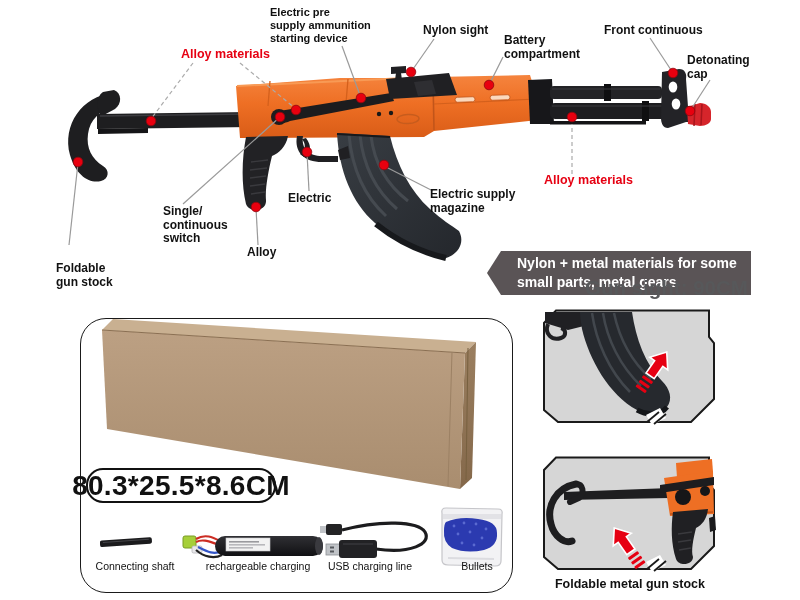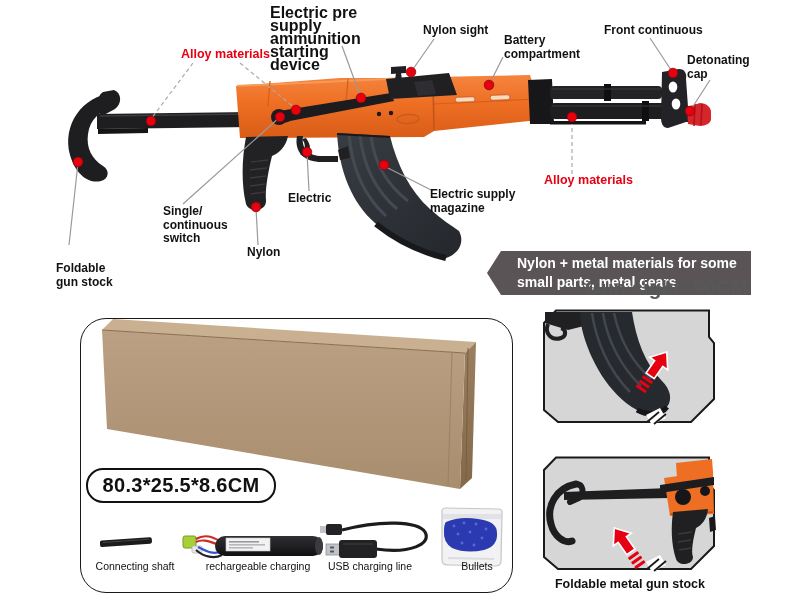--- a/index.html
+++ b/index.html
@@ -1,33 +1,33 @@
 <!DOCTYPE html>
 <html><head>
 <meta charset="utf-8">
 <style>
   html,body{margin:0;padding:0;background:#fff;}
   .stage{position:relative;width:800px;height:600px;background:#fff;overflow:hidden;
          font-family:"Liberation Sans",sans-serif;}
   .lbl{position:absolute;font-weight:bold;font-size:12px;line-height:13.5px;color:#111;
        white-space:pre-line;}
   .lbl.red{color:#e60012;font-size:12.5px;}
-  .lbl.small{font-size:16px;line-height:13px;}
+  .lbl.small{font-size:11px;line-height:13px;}
   .banner{position:absolute;left:487px;top:206px;width:264px;height:44px;background:#5a5456;
           clip-path:polygon(0 50%,14px 0,100% 0,100% 100%,14px 100%);
           display:flex;align-items:center;margin-top:45px;}
   .banner span{display:block;margin-left:30px;color:#fff;font-weight:bold;font-size:14px;
           line-height:19px;white-space:pre-line;}
   .heading{position:absolute;left:585px;top:276px;width:170px;font-weight:bold;font-size:20.5px;
           color:#57585a;white-space:nowrap;}
   .pkg-frame{position:absolute;left:80px;top:318px;width:431px;height:273px;border:1.6px solid #1a1a1a;
           border-radius:26px;background:#fff;}
   .pill{position:absolute;left:86px;top:468px;width:186px;height:31px;border:2.2px solid #111;
         border-radius:17px;background:#fff;display:flex;align-items:center;justify-content:center;
-        font-weight:bold;font-size:20px;color:#111;letter-spacing:.3px;}
+        font-weight:bold;font-size:28px;color:#111;letter-spacing:.3px;}
   .item-lbl{position:absolute;top:560px;font-weight:normal;font-size:10.5px;color:#111;text-align:center;}
   .cap{position:absolute;left:540px;width:180px;text-align:center;font-weight:bold;font-size:12.5px;color:#111;}
   svg{position:absolute;display:block;}
 </style>
 </head>
 <body>
 
 <div class="stage">
 
   <svg style="left:0;top:0" width="800" height="270" viewBox="0 0 800 270">
@@ -173,21 +173,21 @@
   <div class="lbl" style="left:504px;top:34px;width:90px">Battery
 compartment</div>
   <div class="lbl" style="left:604px;top:24px">Front continuous</div>
   <div class="lbl" style="left:687px;top:54px;width:80px">Detonating
 cap</div>
   <div class="lbl red" style="left:544px;top:174px">Alloy materials</div>
   <div class="lbl" style="left:163px;top:205px;width:85px">Single/
 continuous
 switch</div>
   <div class="lbl" style="left:288px;top:192px">Electric</div>
-  <div class="lbl" style="left:247px;top:246px">Nylon</div>
+  <div class="lbl" style="left:247px;top:246px">Alloy</div>
   <div class="lbl" style="left:430px;top:188px;width:95px">Electric supply
 magazine</div>
   <div class="lbl" style="left:56px;top:262px;width:70px">Foldable
 gun stock</div>
 
   <div class="banner">
     <span>Nylon + metal materials for some
 small parts, metal gears</span>
   </div>
 

